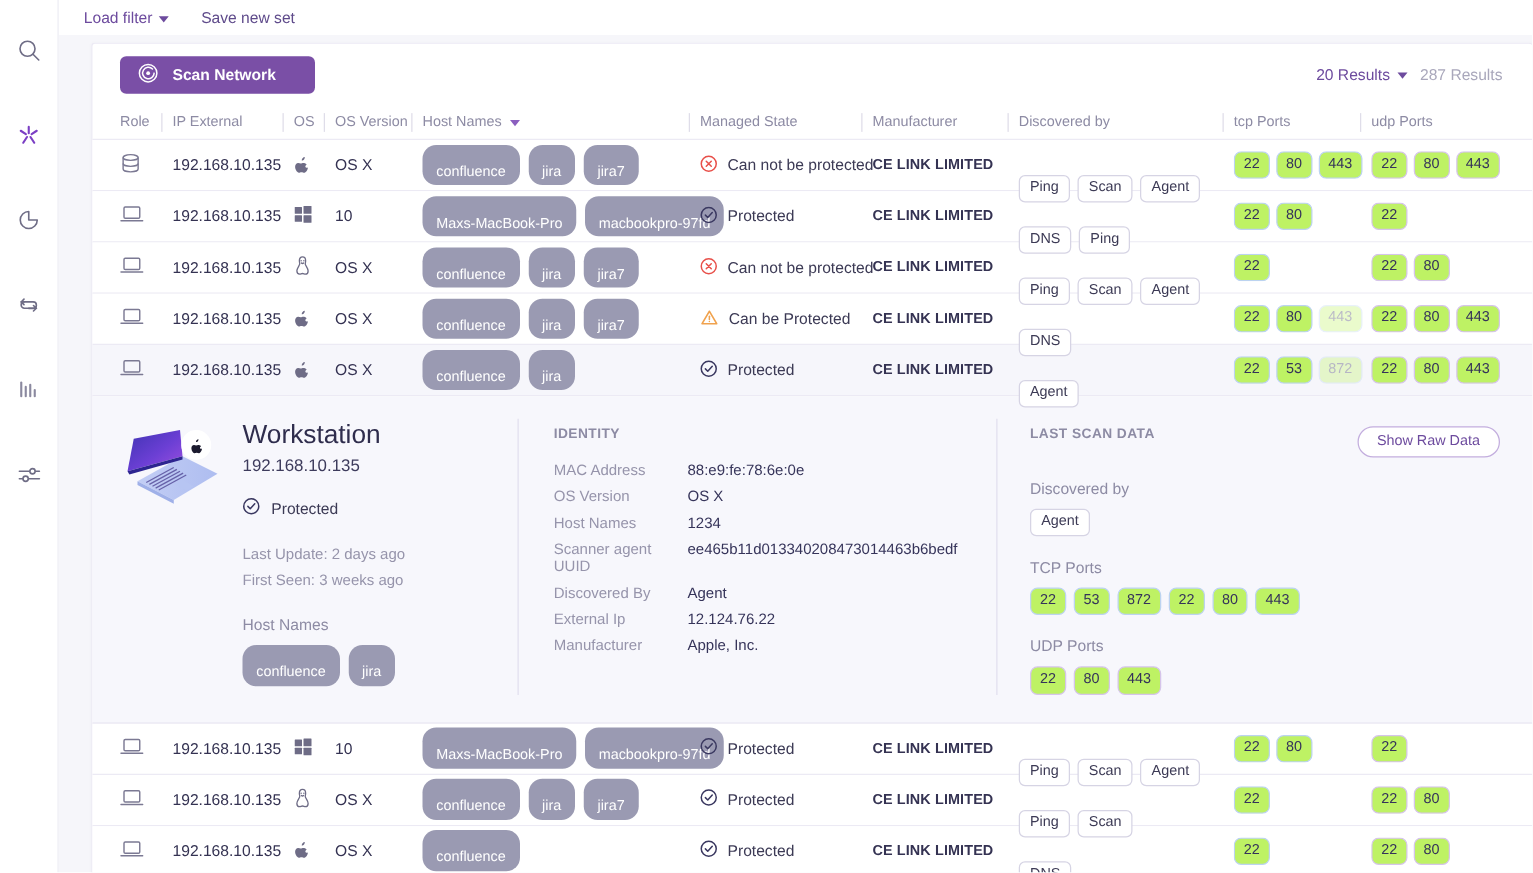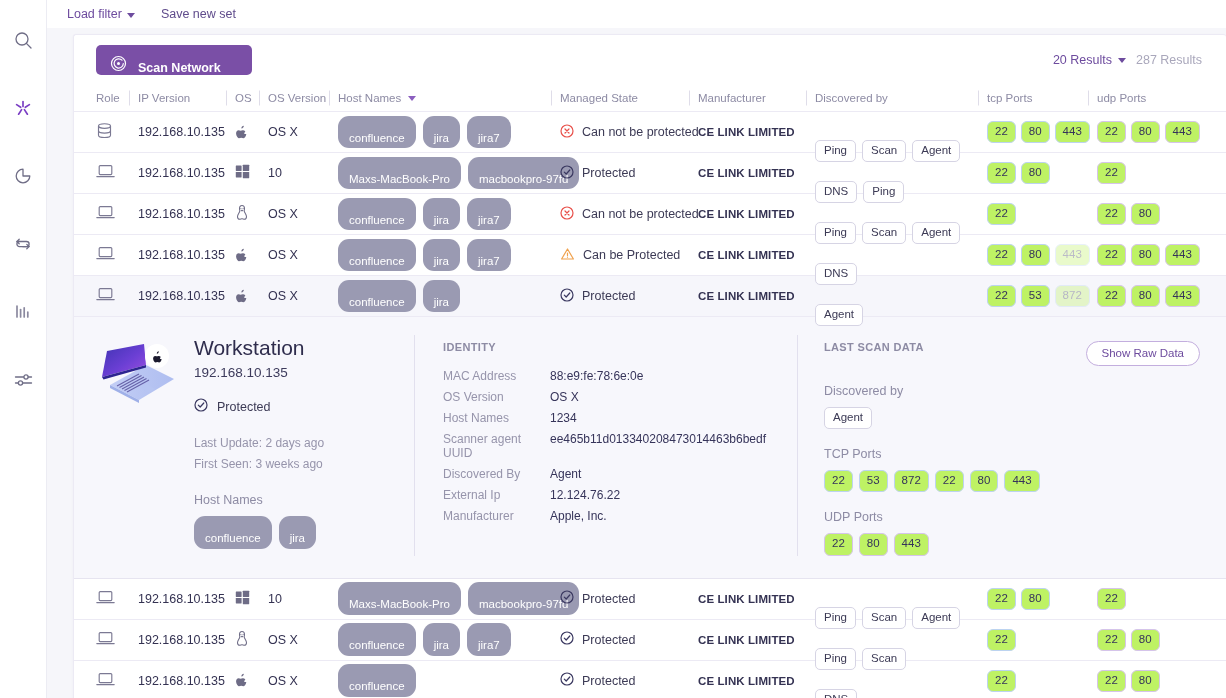--- a/index.html
+++ b/index.html
@@ -72,21 +72,21 @@
   .card-head {
     height: 49px;
     display: flex; align-items: center;
     padding: 0 0 0 22px;
   }
   .scan-btn {
     background: #7a4fa6;
     color: #ffffff;
     border: none; border-radius: 5px;
     height: 30px; width: 156px;
-    display: flex; align-items: flex-end;
+    display: flex; align-items: center;
     gap: 11px; padding-left: 14px;
     font-size: 12.5px; font-weight: 600;
     cursor: pointer;
     font-family: "Liberation Sans", sans-serif;
   }
   .results-wrap {
     margin-left: auto;
     display: flex; align-items: center;
     gap: 10px; padding-right: 24px;
     font-size: 12.5px;
@@ -337,21 +337,21 @@
         <div class="results-sel">
           <span>20 Results</span>
           <span class="caret-down"></span>
         </div>
         <div class="results-total">287 Results</div>
       </div>
     </div>
 
     <div class="thead">
       <div class="th h-role">Role</div>
-      <div class="th h-ip sep">IP Version</div>
+      <div class="th h-ip sep">IP External</div>
       <div class="th h-os sep">OS</div>
       <div class="th h-osv sep">OS Version</div>
       <div class="th h-hosts sep">
         <span>Host Names</span>
         <span class="sort-caret"></span>
       </div>
       <div class="th h-state sep">Managed State</div>
       <div class="th h-manu sep">Manufacturer</div>
       <div class="th h-disc sep">Discovered by</div>
       <div class="th h-tcp sep">tcp Ports</div>

